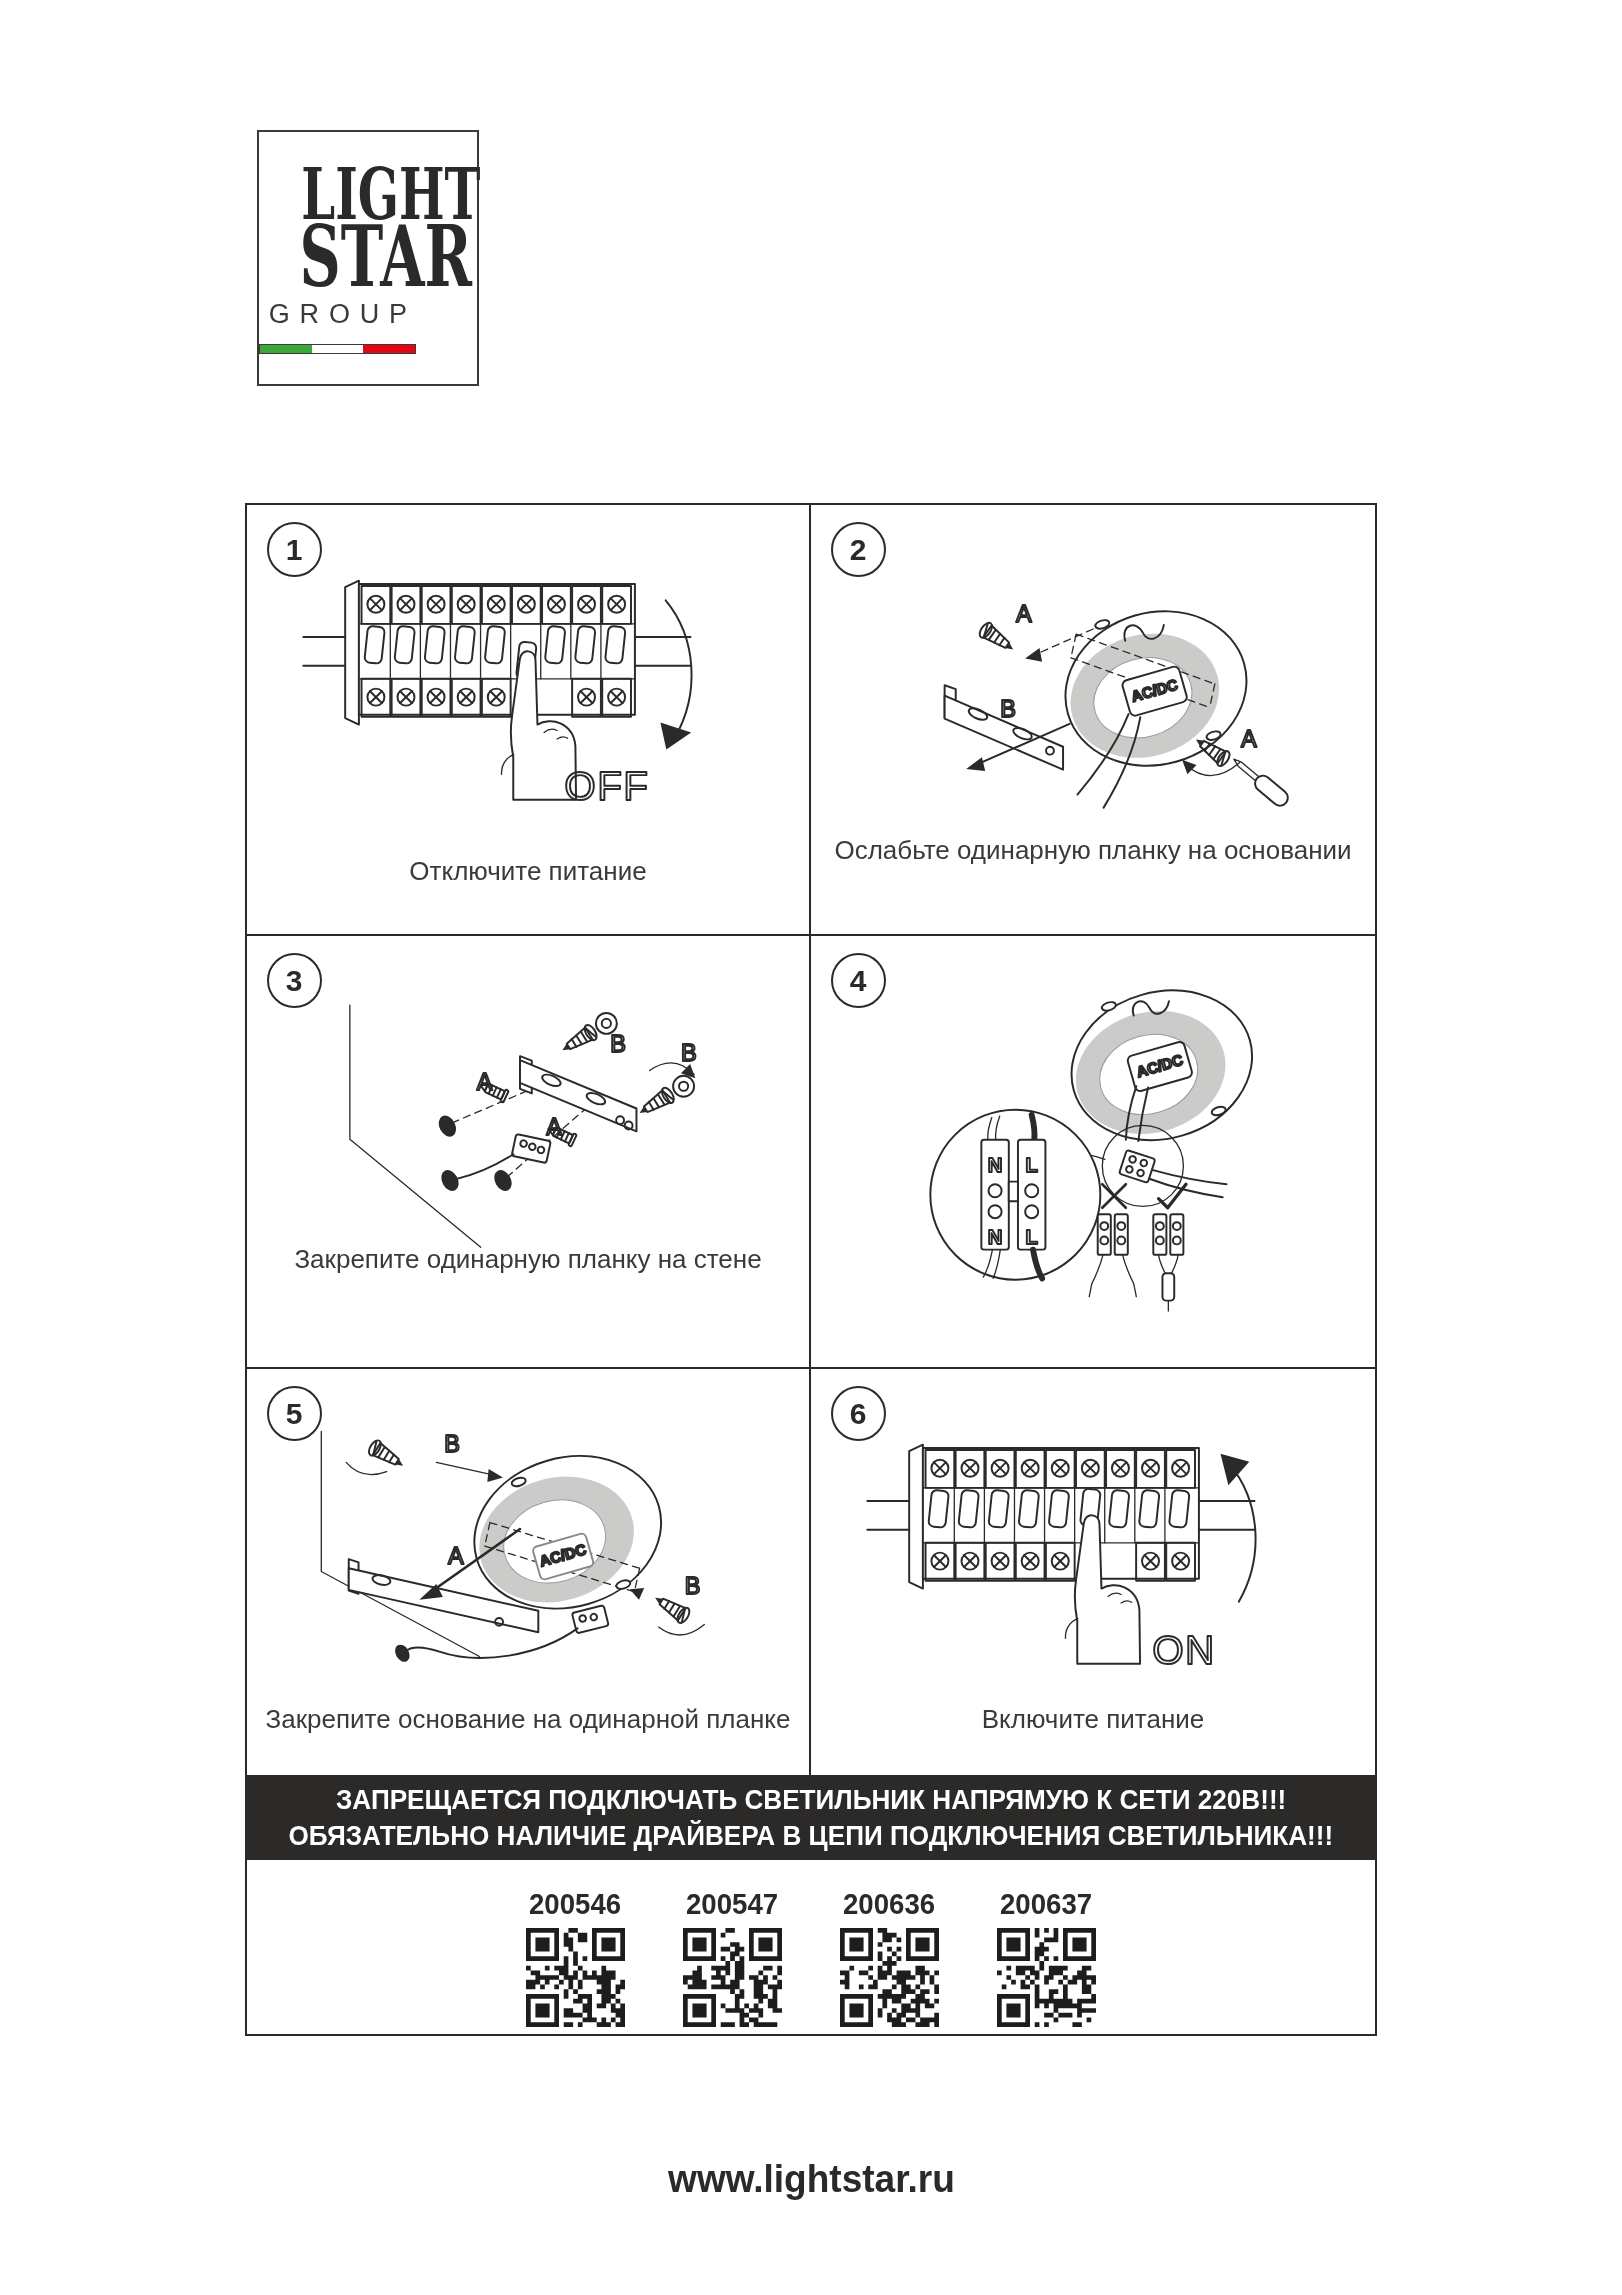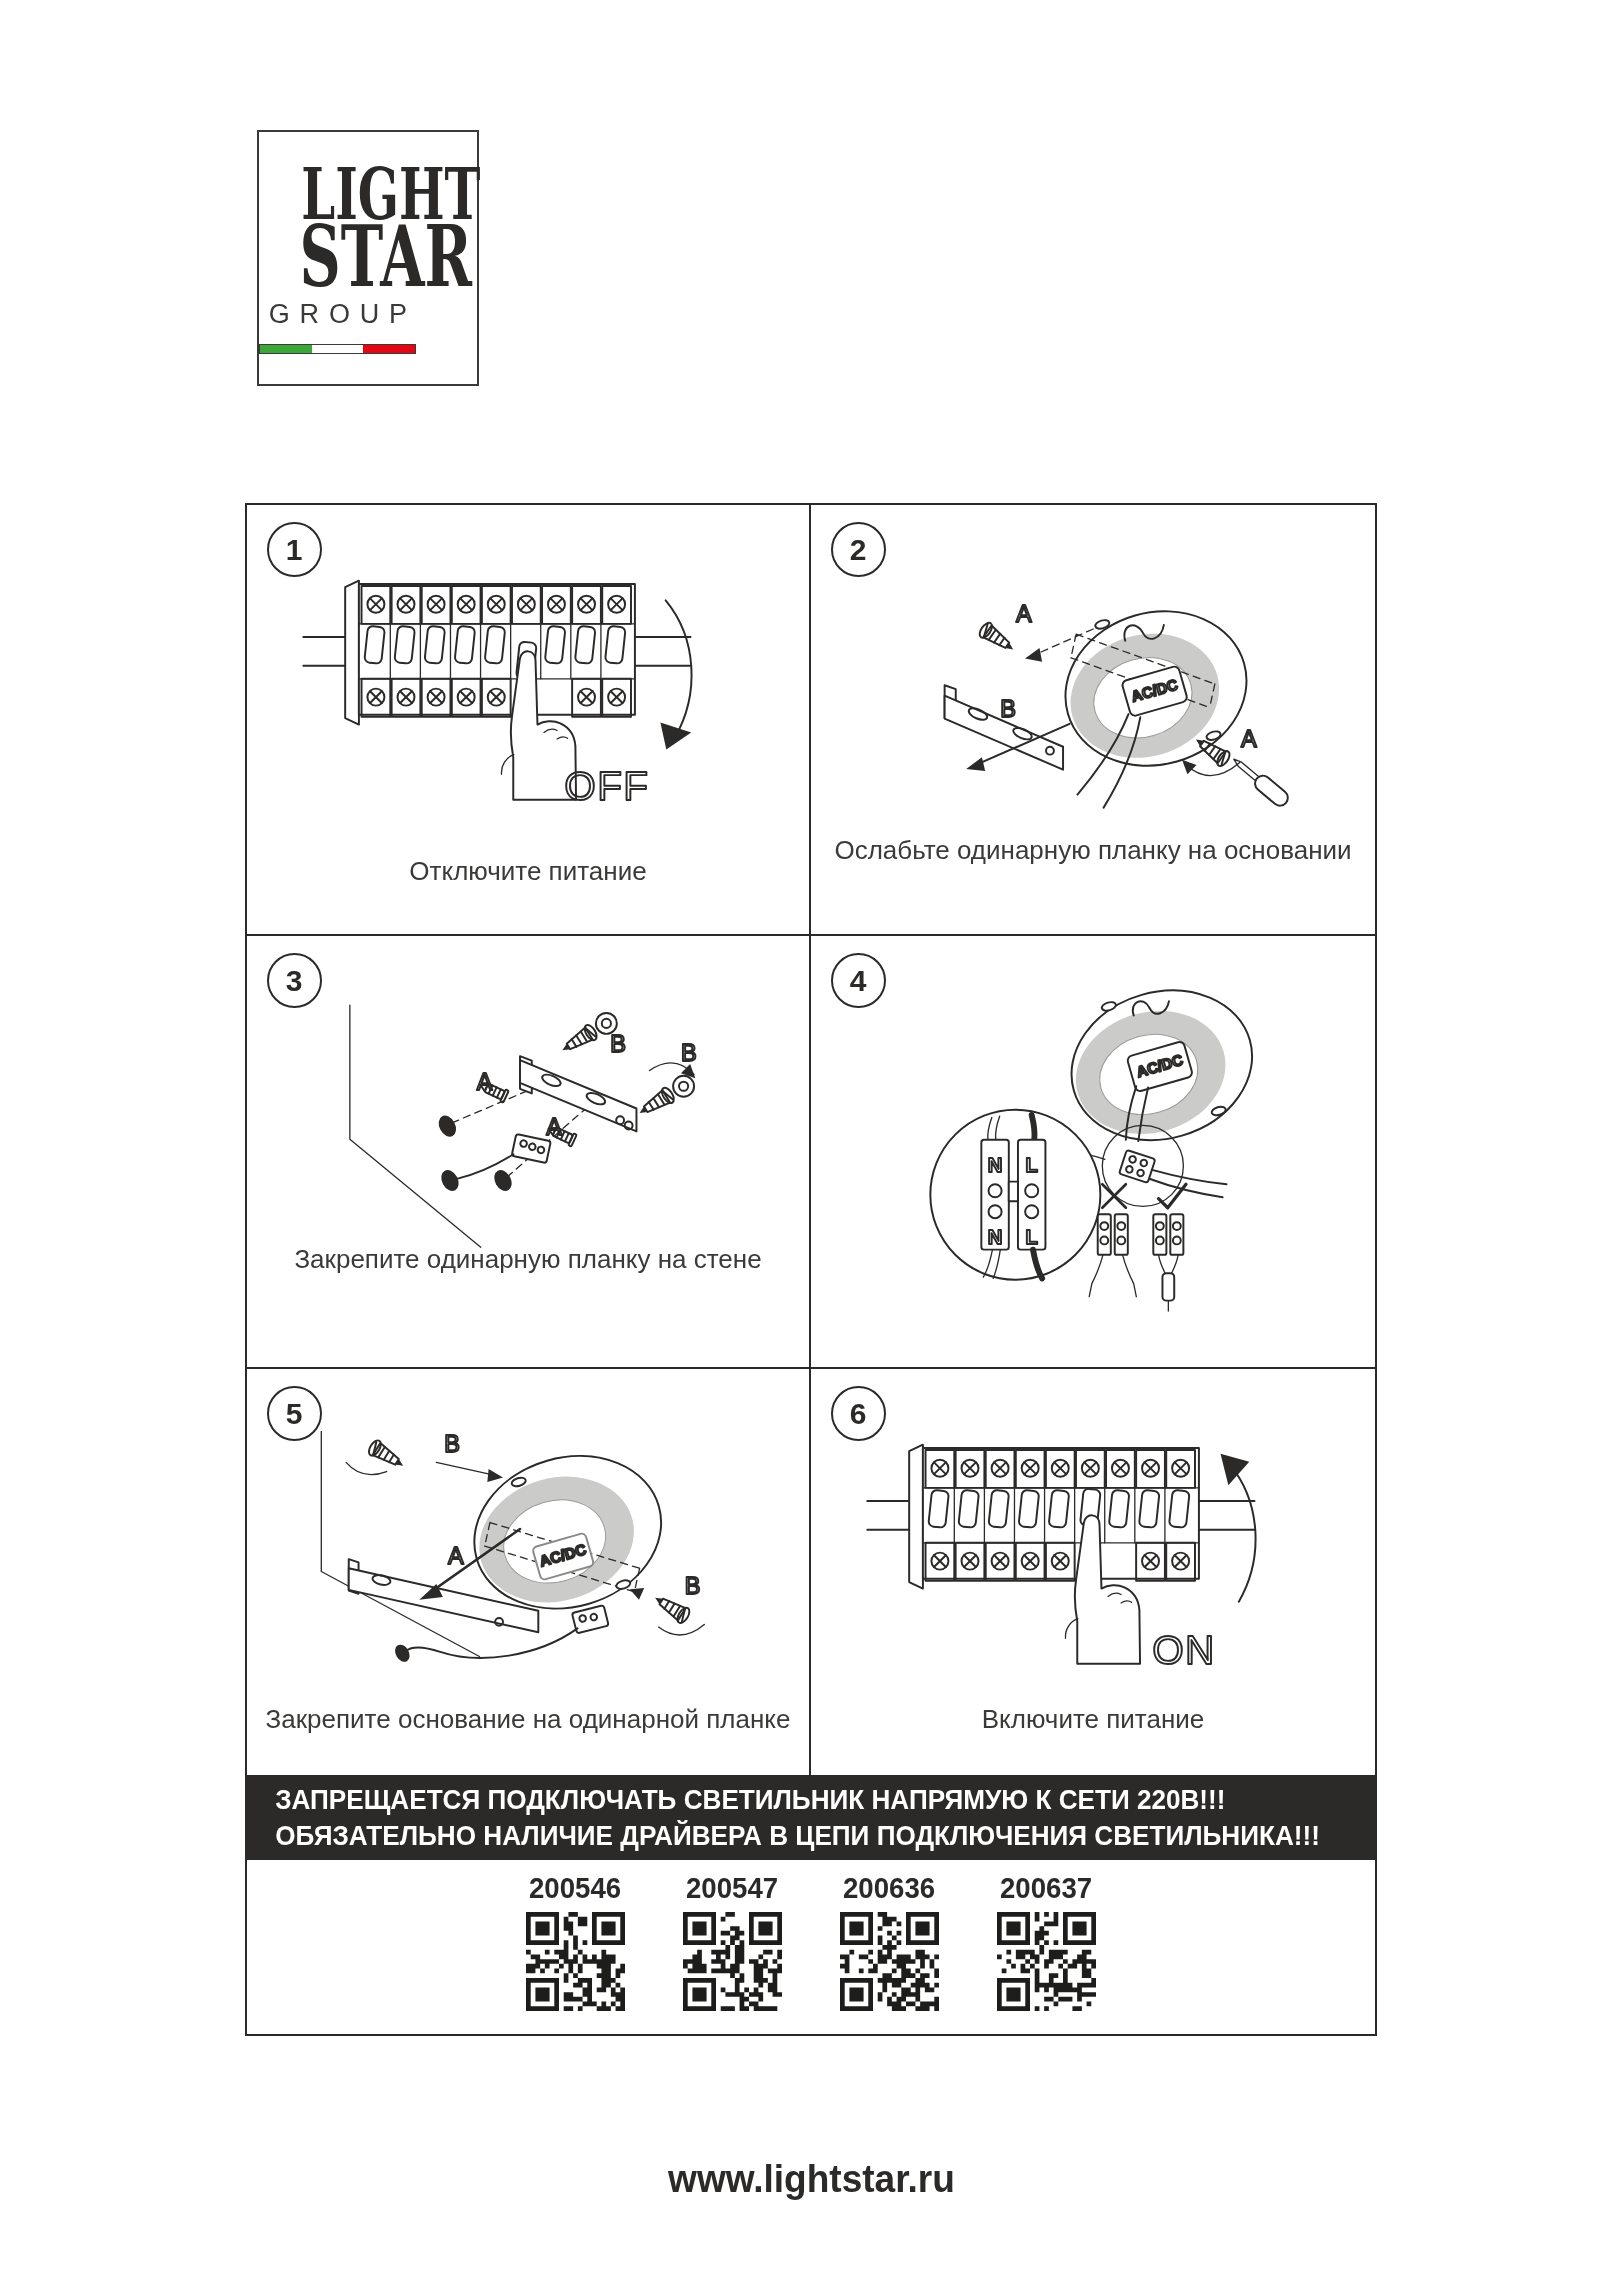--- a/index.html
+++ b/index.html
@@ -52,25 +52,25 @@
   svg .big  { font-size:62px; font-weight:400; letter-spacing:2px; }
   svg .acdc { font-size:23px; font-weight:700; }
   svg .acdc.ghost { fill:#8a8a89; }
   svg .term { font-size:31px; font-weight:700; }
   svg .dash { stroke-dasharray:11 8; }
   svg .thin { stroke-width:2; }
   svg .thick{ stroke-width:9; }
 
   
   .banner { height:85px; background:#2b2a29; color:#fff; display:flex; flex-direction:column;
-            justify-content:center; gap:2.6px; }
+            align-items:center; justify-content:center; gap:2.6px; }
   .banner div { font-size:27.5px; font-weight:700; line-height:33px; white-space:nowrap; transform:scaleX(0.95); }
 
   
-  .qr-row { flex:1; display:flex; justify-content:center; align-items:flex-start; gap:56px; padding-top:11px; }
+  .qr-row { flex:1; display:flex; justify-content:center; align-items:flex-start; gap:56px; padding-top:27px; }
   .qr-item { width:101px; display:flex; flex-direction:column; align-items:center; }
   .qr-num { font-size:30px; font-weight:700; transform:scaleX(0.92); margin-bottom:6.5px; white-space:nowrap; }
   svg.qr { width:99px; height:99px; }
 
   
   .footer { position:absolute; left:0; top:2157px; width:100%; text-align:center;
             font-size:39px; font-weight:700; transform:scaleX(0.95); }
 </style>
 </head>
 <body>

